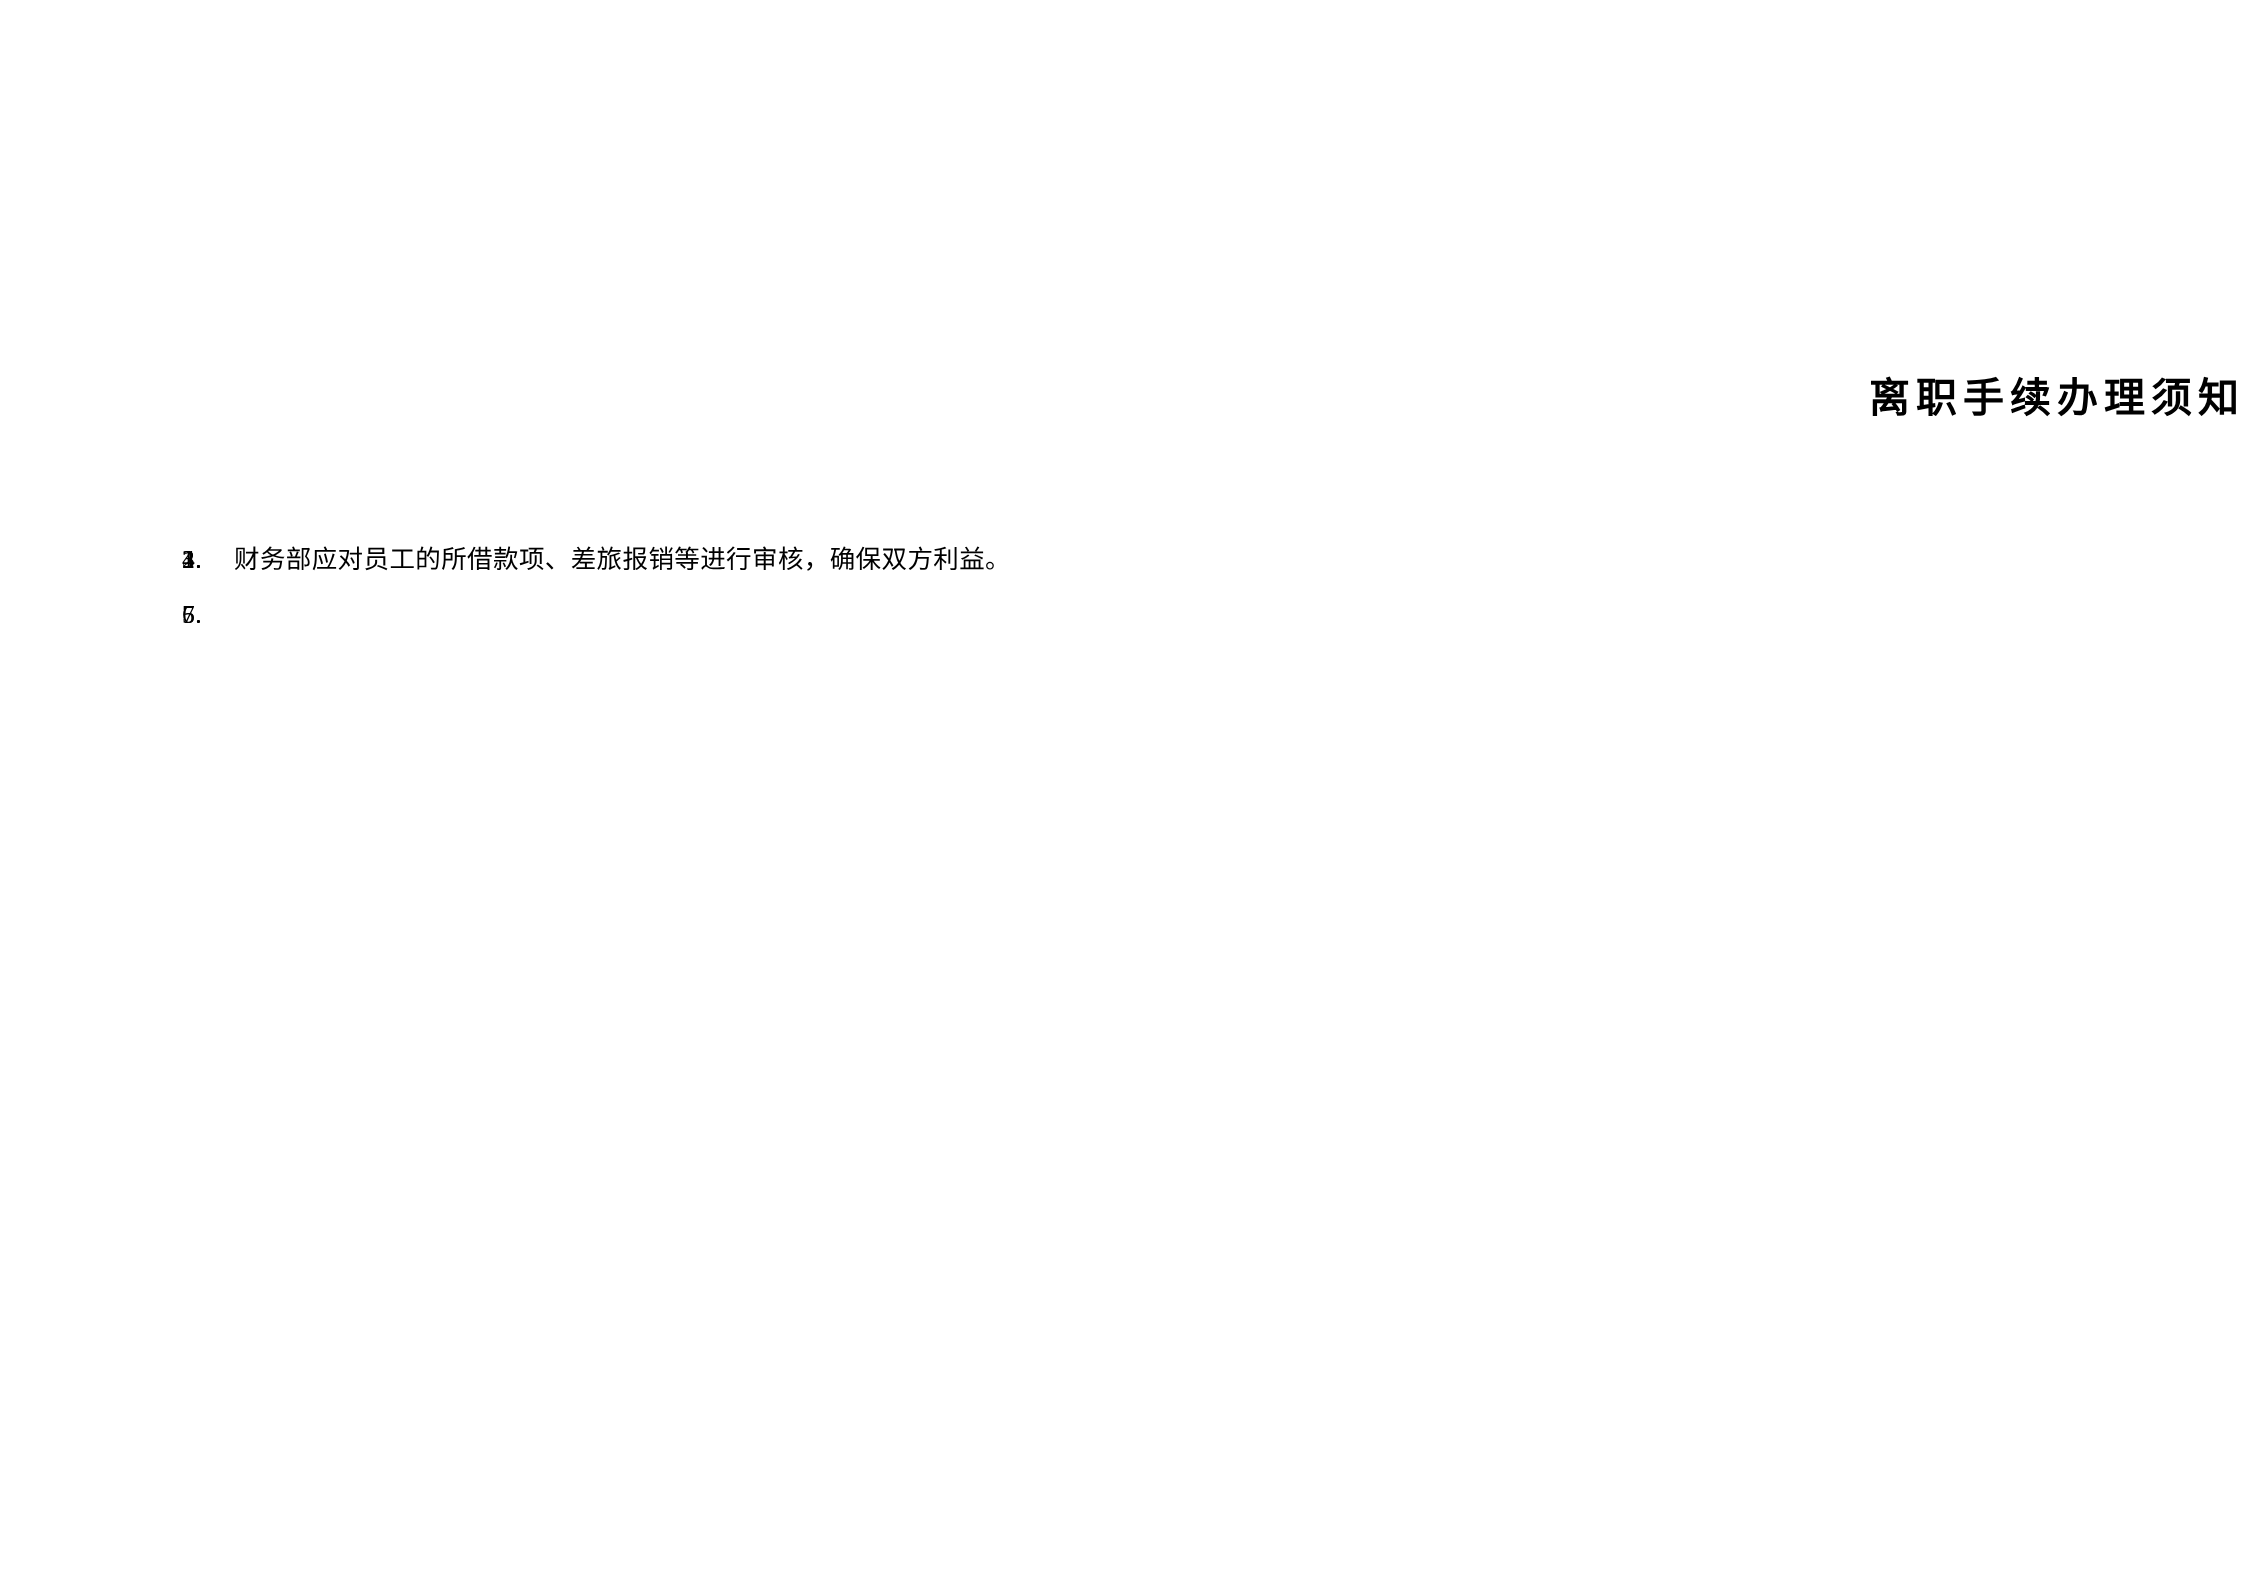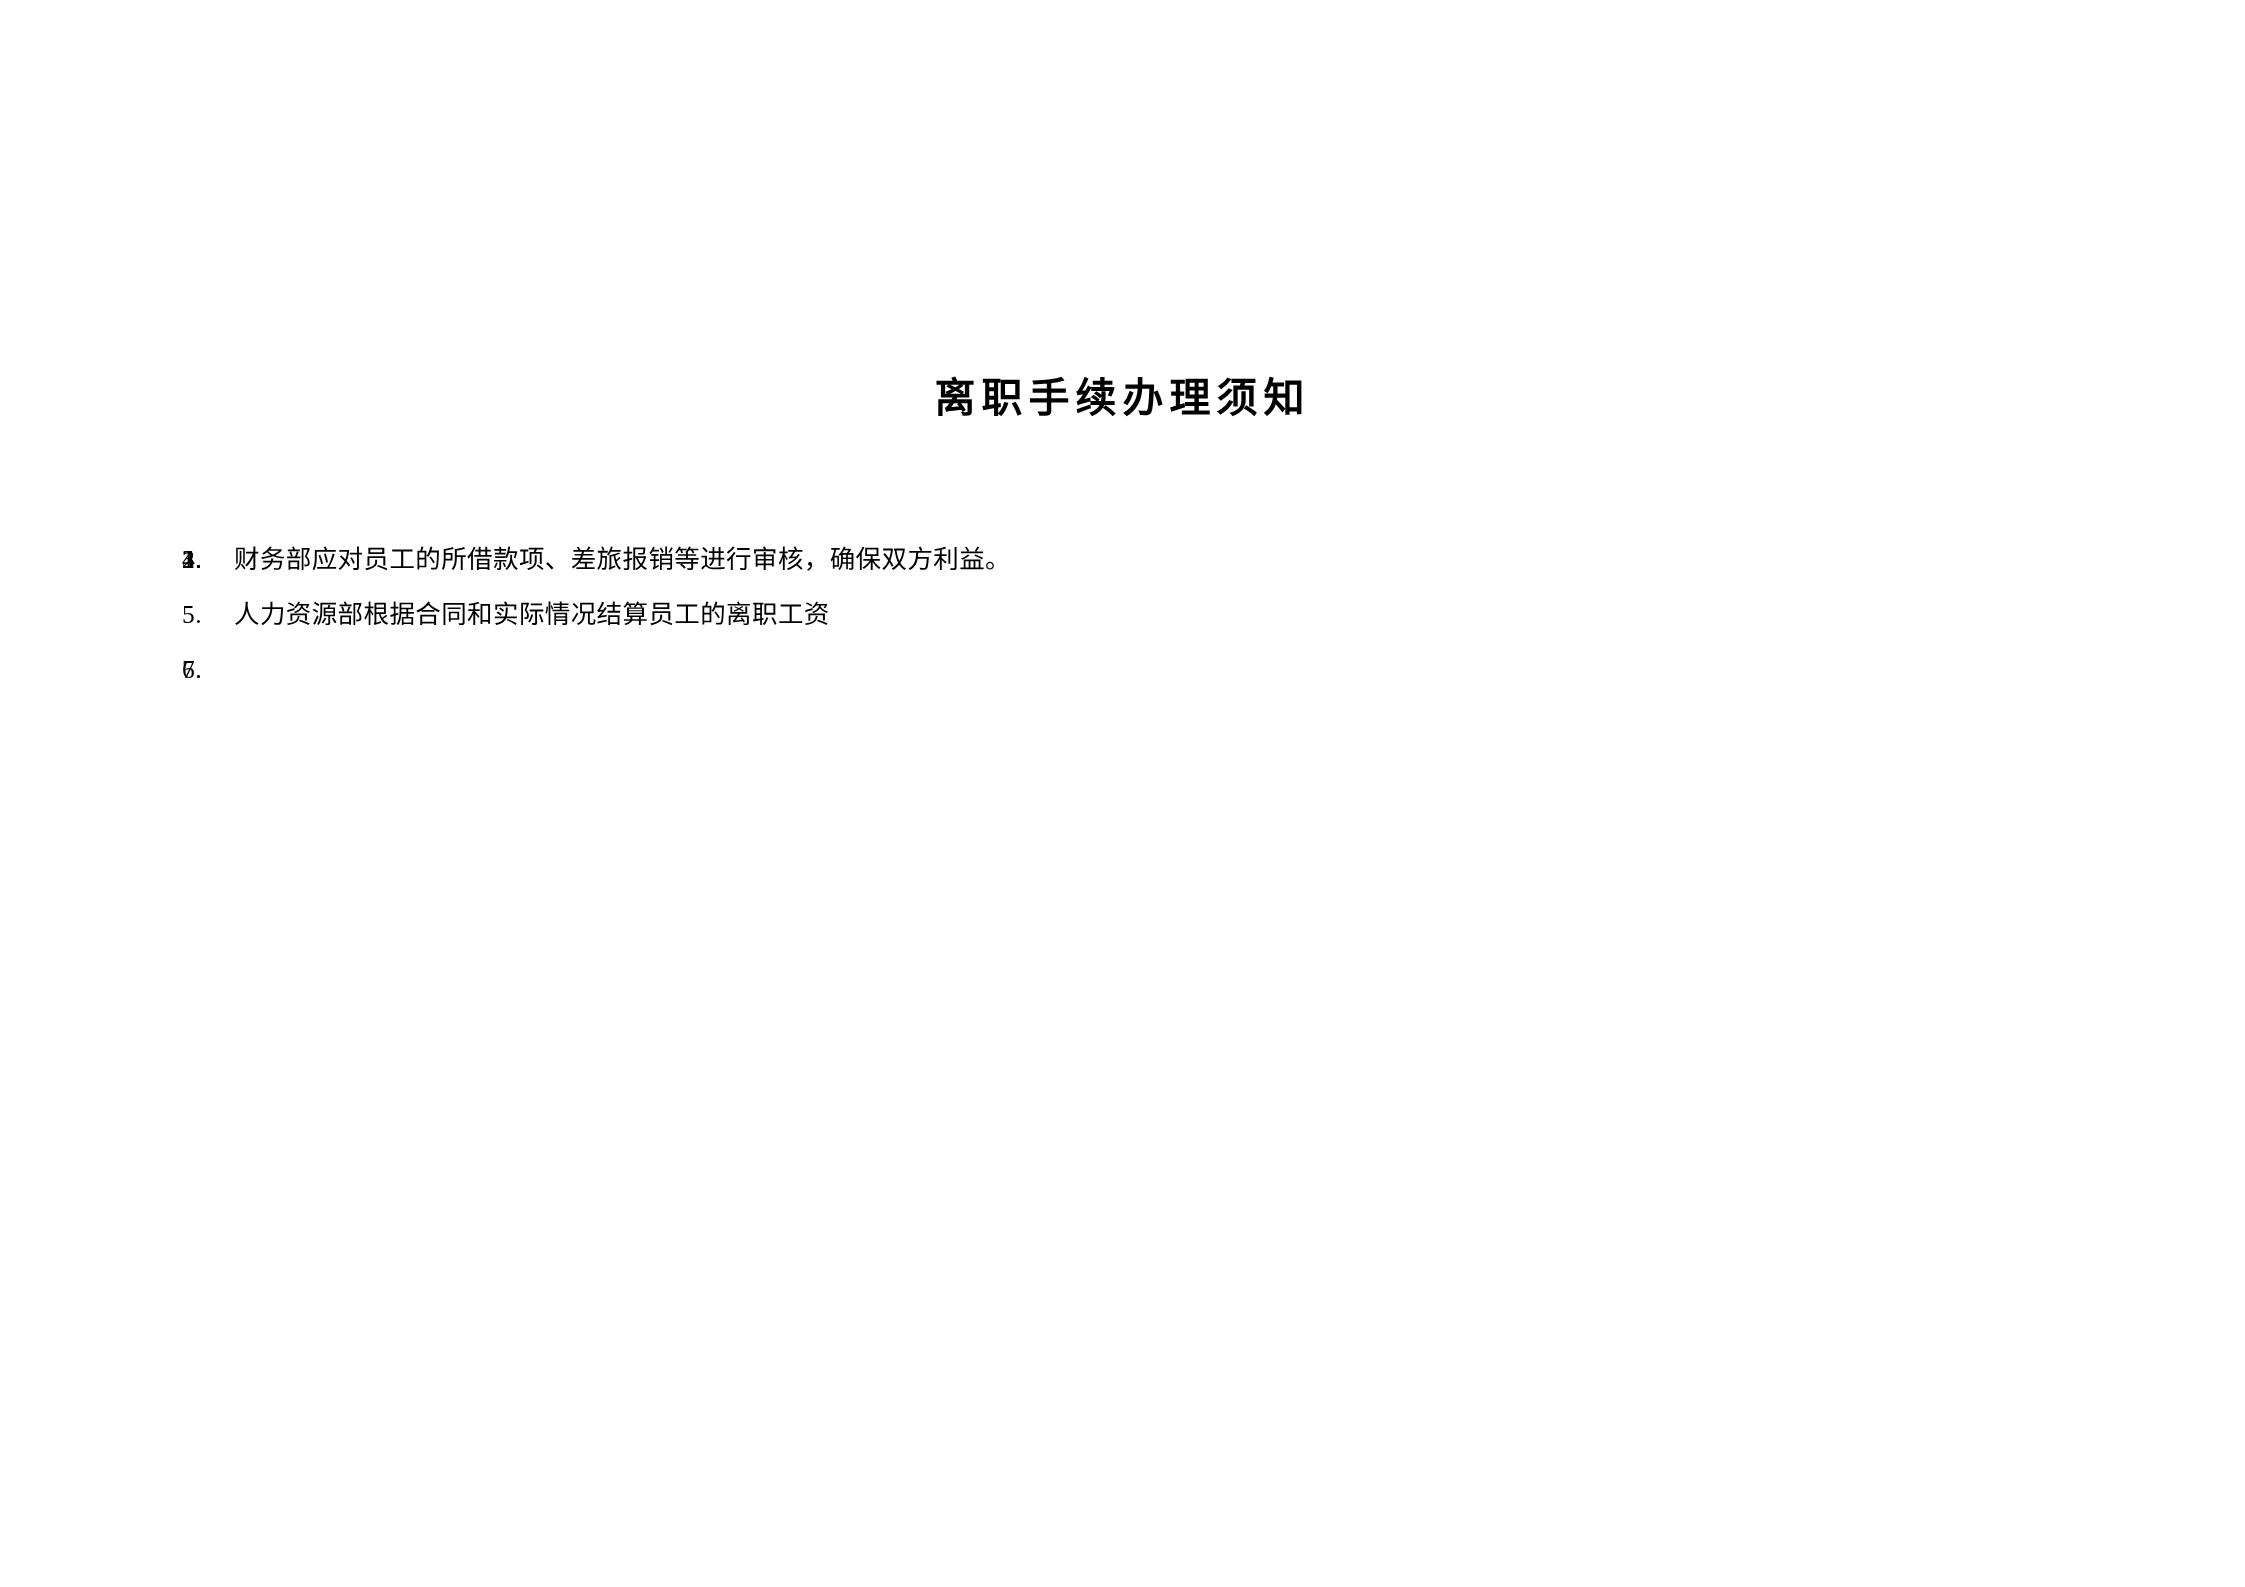--- a/index.html
+++ b/index.html
@@ -17,21 +17,21 @@
   .page {
     position: relative;
     width: 2245px;
     height: 1587px;
     background: #ffffff;
     box-sizing: border-box;
     padding: 0;
     overflow: hidden;
   }
   .doc-title {
-    text-align: center;
+    text-align: right;
     font-size: 41px;
     font-weight: 700;
     letter-spacing: 6px;
     margin: 0;
     padding-top: 372px;
     line-height: 1.3;
     color: #000000;
   }
   .content {
     margin-top: 108px;
@@ -90,21 +90,20 @@
         <span class="num">3.</span>
       </li>
 
       <li class="short">
         <span class="num">4.</span>
         <span class="txt">财务部应对员工的所借款项、差旅报销等进行审核，确保双方利益。</span>
       </li>
 
       <li class="short">
         <span class="num">5.</span>
-        <span class="txt">人力资源部根据合同和实际情况结算员工的离职工资</span>
       </li>
 
       <li class="short">
         <span class="num">6.</span>
       </li>
 
       <li class="short">
         <span class="num">7.</span>
       </li>
 

